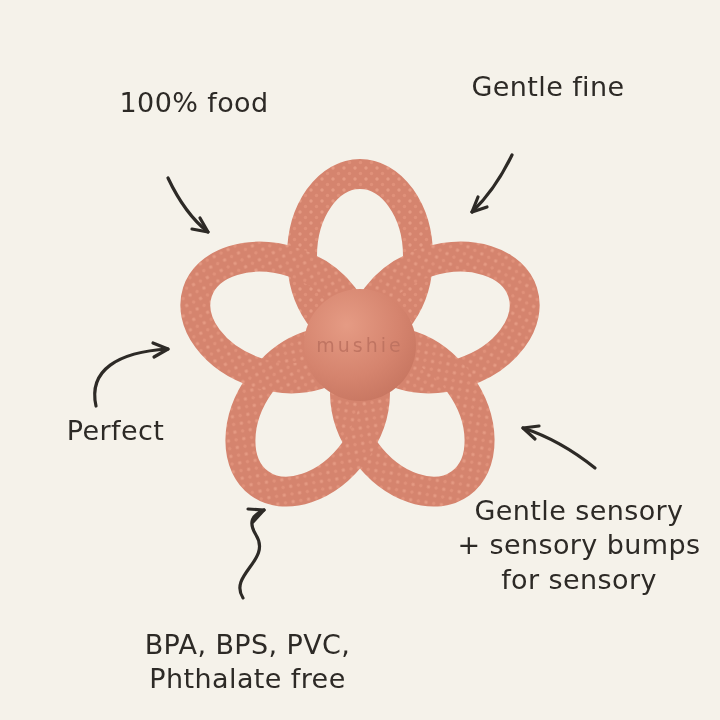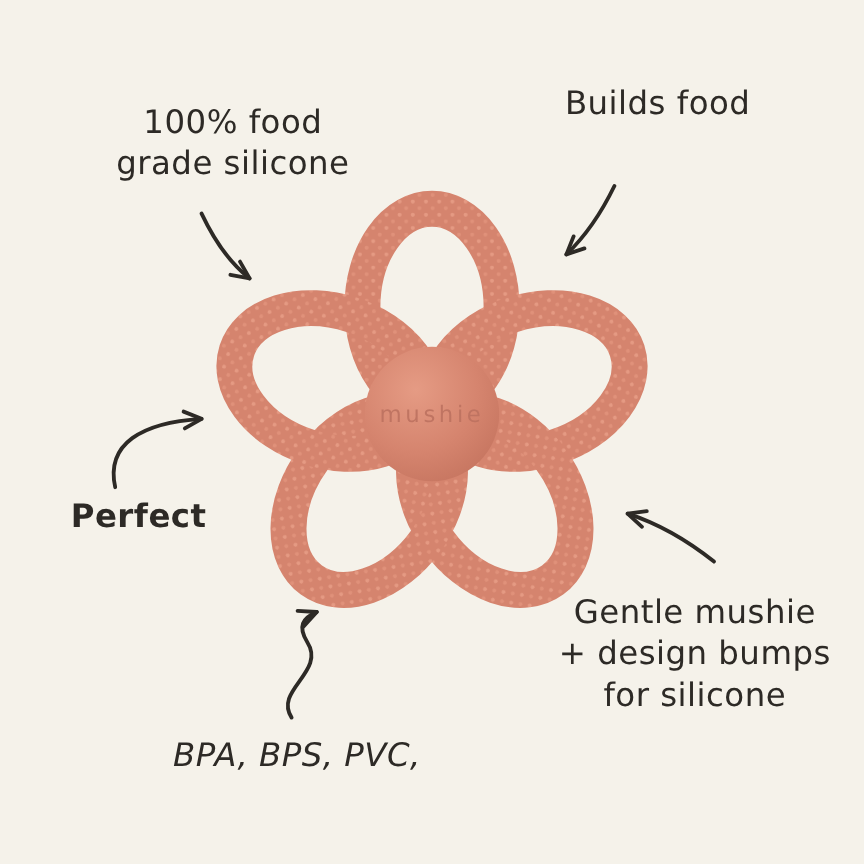--- a/index.html
+++ b/index.html
@@ -27,22 +27,22 @@
     color: #2d2a26;
     font-size: 27px;
     line-height: 1.27;
     text-align: center;
     letter-spacing: 0.4px;
     font-weight: 500;
   }
   .annotation div { white-space: nowrap; }
   .ann-silicone { left: 69px;  top: 86px;  width: 250px; }
   .ann-motor    { left: 438px; top: 70px;  width: 220px; }
-  .ann-grip     { left: 18px;  top: 414px; width: 195px; font-weight: bold; }
-  .ann-materials{ left: 115px; top: 613px; width: 265px; font-style: italic; }
+  .ann-grip     { left: 18px;  top: 414px; width: 195px; }
+  .ann-materials{ left: 115px; top: 628px; width: 265px; }
   .ann-rattle   { left: 448px; top: 494px; width: 262px; }
 </style>
 </head>
 <body>
 
 <div class="stage">
 
   <svg class="flower-svg" viewBox="0 0 720 720">
     <defs>
       <pattern id="bumpPattern" width="11" height="11" patternUnits="userSpaceOnUse">
@@ -97,34 +97,34 @@
       </g>
       <g>
         <path d="M 595 468 Q 560 440 523 428"></path>
         <path d="M 539 426 L 523 428 L 535 439"></path>
       </g>
     </g>
   </svg>
 
   <div class="annotation ann-silicone">
     <div>100% food</div>
-    <div>grade silicone</div>
   </div>
 
   <div class="annotation ann-motor">
-    <div>Builds food</div>
+    <div>Gentle fine</div>
   </div>
 
   <div class="annotation ann-grip">
     <div>Perfect</div>
   </div>
 
   <div class="annotation ann-materials">
     <div>BPA, BPS, PVC,</div>
+    <div>Phthalate free</div>
   </div>
 
   <div class="annotation ann-rattle">
-    <div>Gentle mushie</div>
-    <div>+ design bumps</div>
-    <div>for silicone</div>
+    <div>Gentle sensory</div>
+    <div>+ sensory bumps</div>
+    <div>for sensory</div>
   </div>
 
 </div>
 
 </body></html>

